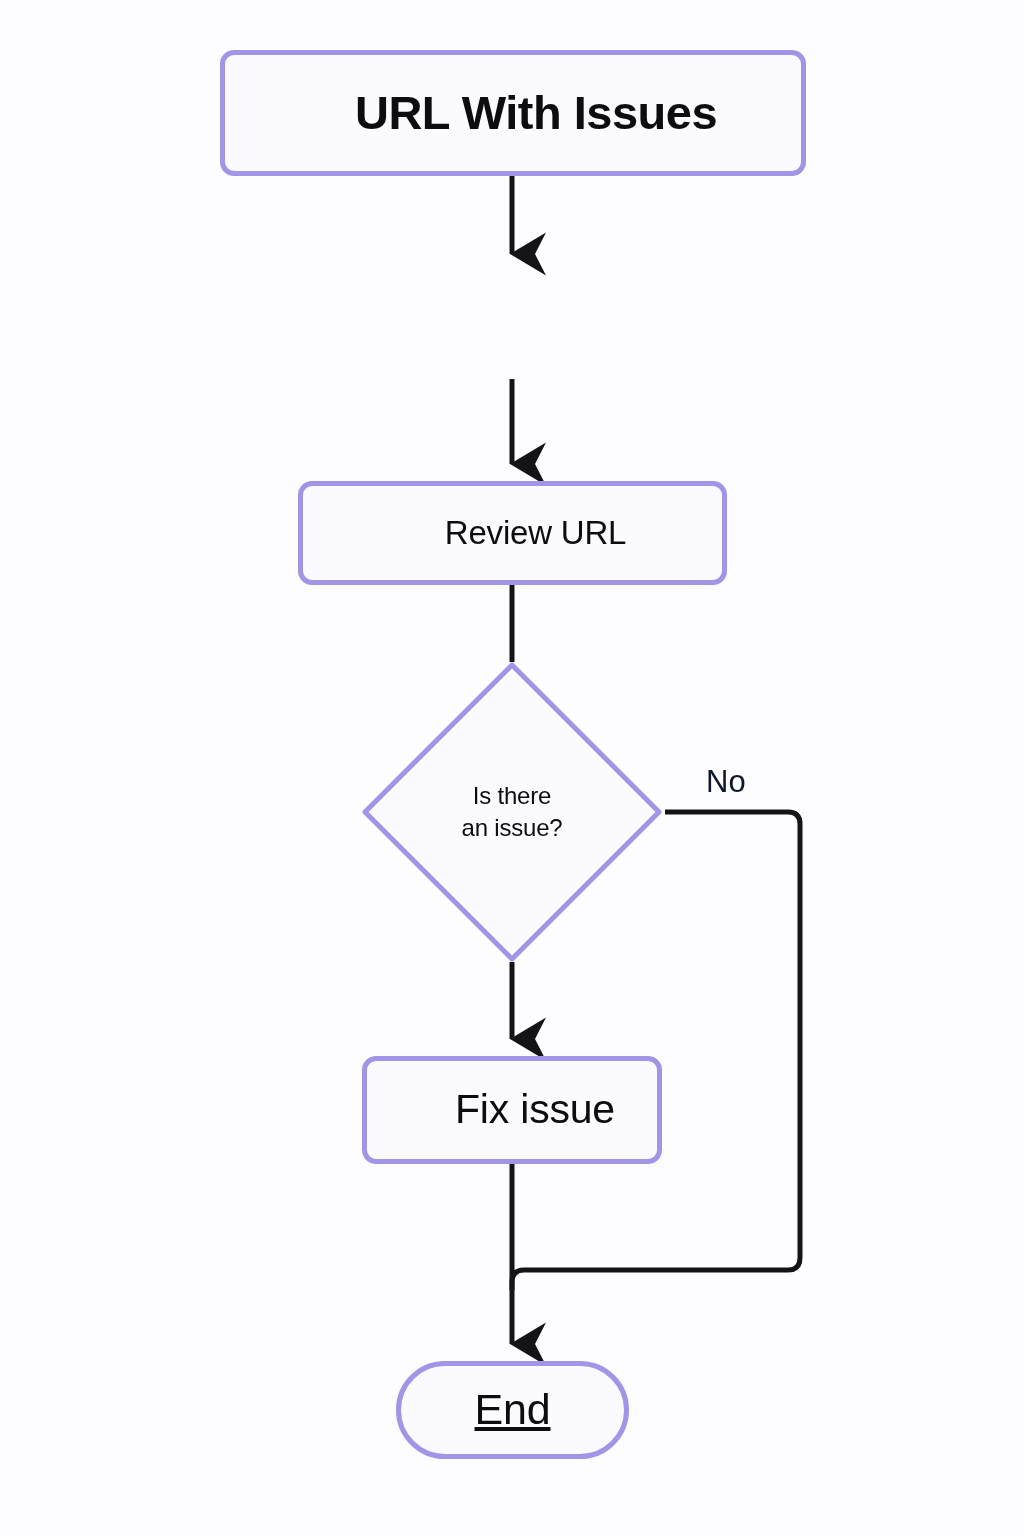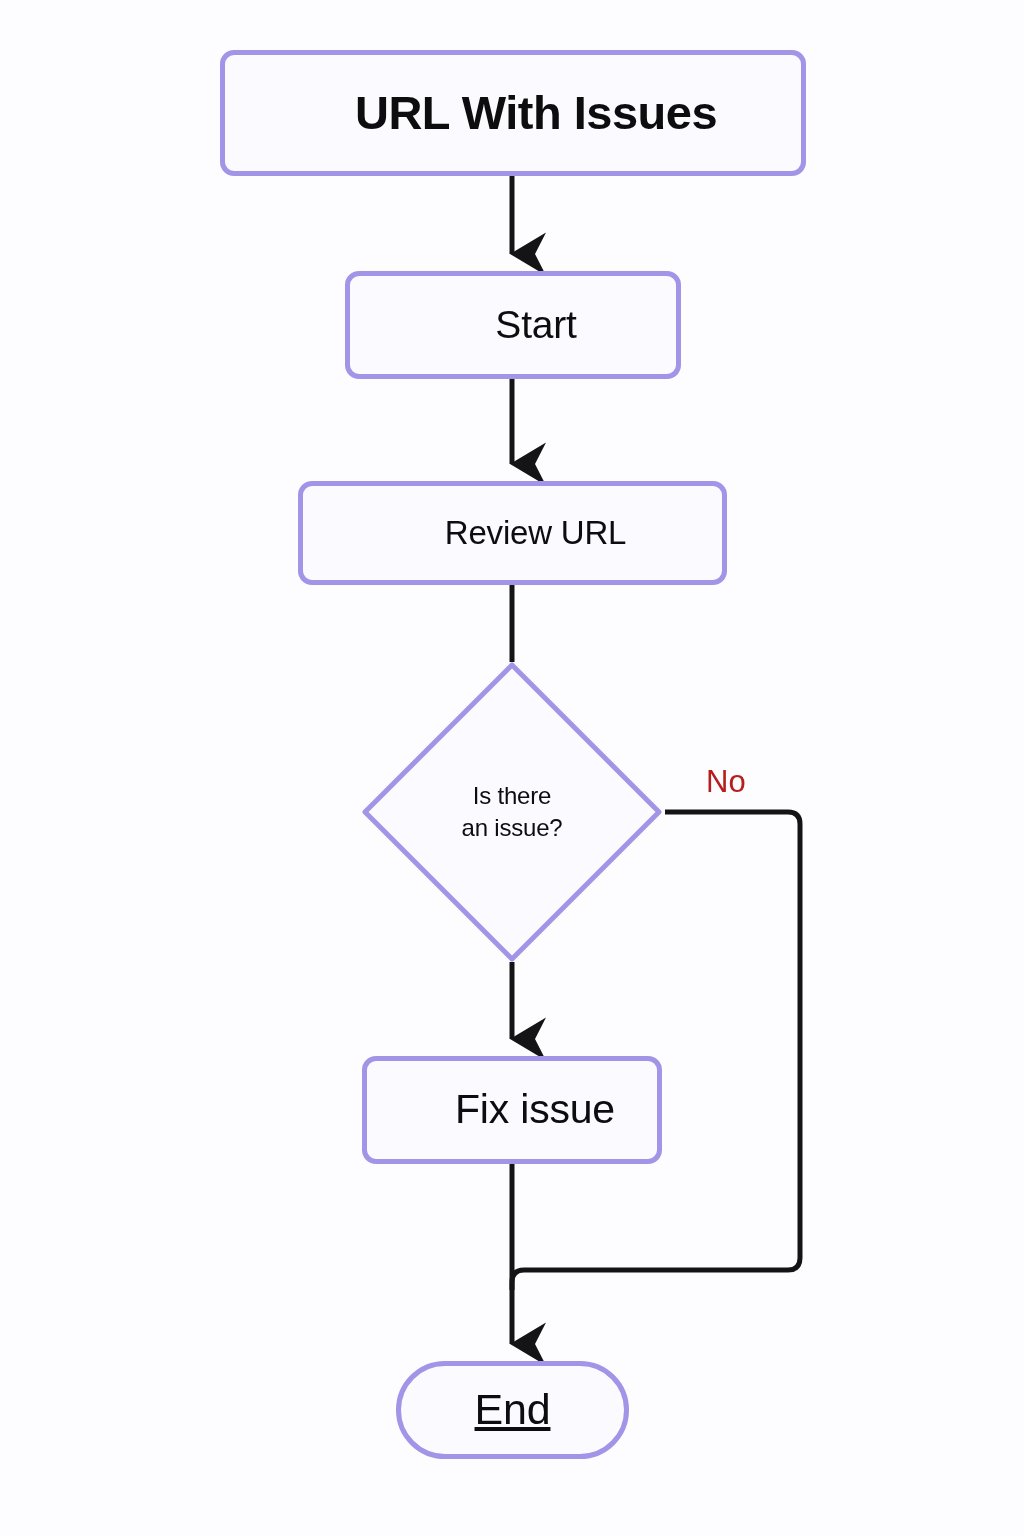--- a/index.html
+++ b/index.html
@@ -119,21 +119,21 @@
     display: flex;
     align-items: center;
     justify-content: center;
     font-size: 24px;
     line-height: 1.32;
     color: #0d0d0f;
     text-align: center;
   }
   .edge-label {
     position: absolute;
-    color: #b91c1c;
+    color: #0f172a;
     font-size: 31px;
     z-index: 4;
     white-space: nowrap;
   }
   #edge-label-no {
     left: 706px;
     top: 764px;
   }
 </style>
 </head>
@@ -158,23 +158,20 @@
 
     <path d="M 665 812 L 788 812 Q 800 812 800 824 L 800 1258 Q 800 1270 788 1270 L 524 1270 Q 512 1270 512 1282 L 512 1290" fill="none" stroke="#141416" stroke-width="5"></path>
 
     <path d="M 512 1164 L 512 1344" fill="none" stroke="#141416" stroke-width="5" marker-end="url(#arrowhead)"></path>
   </svg>
 
   <div class="node node-rect" id="node-title">
     <span class="node-label">URL With Issues</span>
   </div>
 
-  <div class="node node-rect" id="node-start">
-    <span class="node-label">Start</span>
-  </div>
 
   <div class="node node-rect" id="node-review">
     <span class="node-label">Review URL</span>
   </div>
 
   <div id="node-decision">
     <svg width="306" height="306" viewBox="0 0 306 306">
       <path d="M 153 6 L 300 153 L 153 300 L 6 153 Z" fill="#fbfaff" stroke="#a294e6" stroke-width="5" stroke-linejoin="round"></path>
     </svg>
     <span class="node-label">Is there

